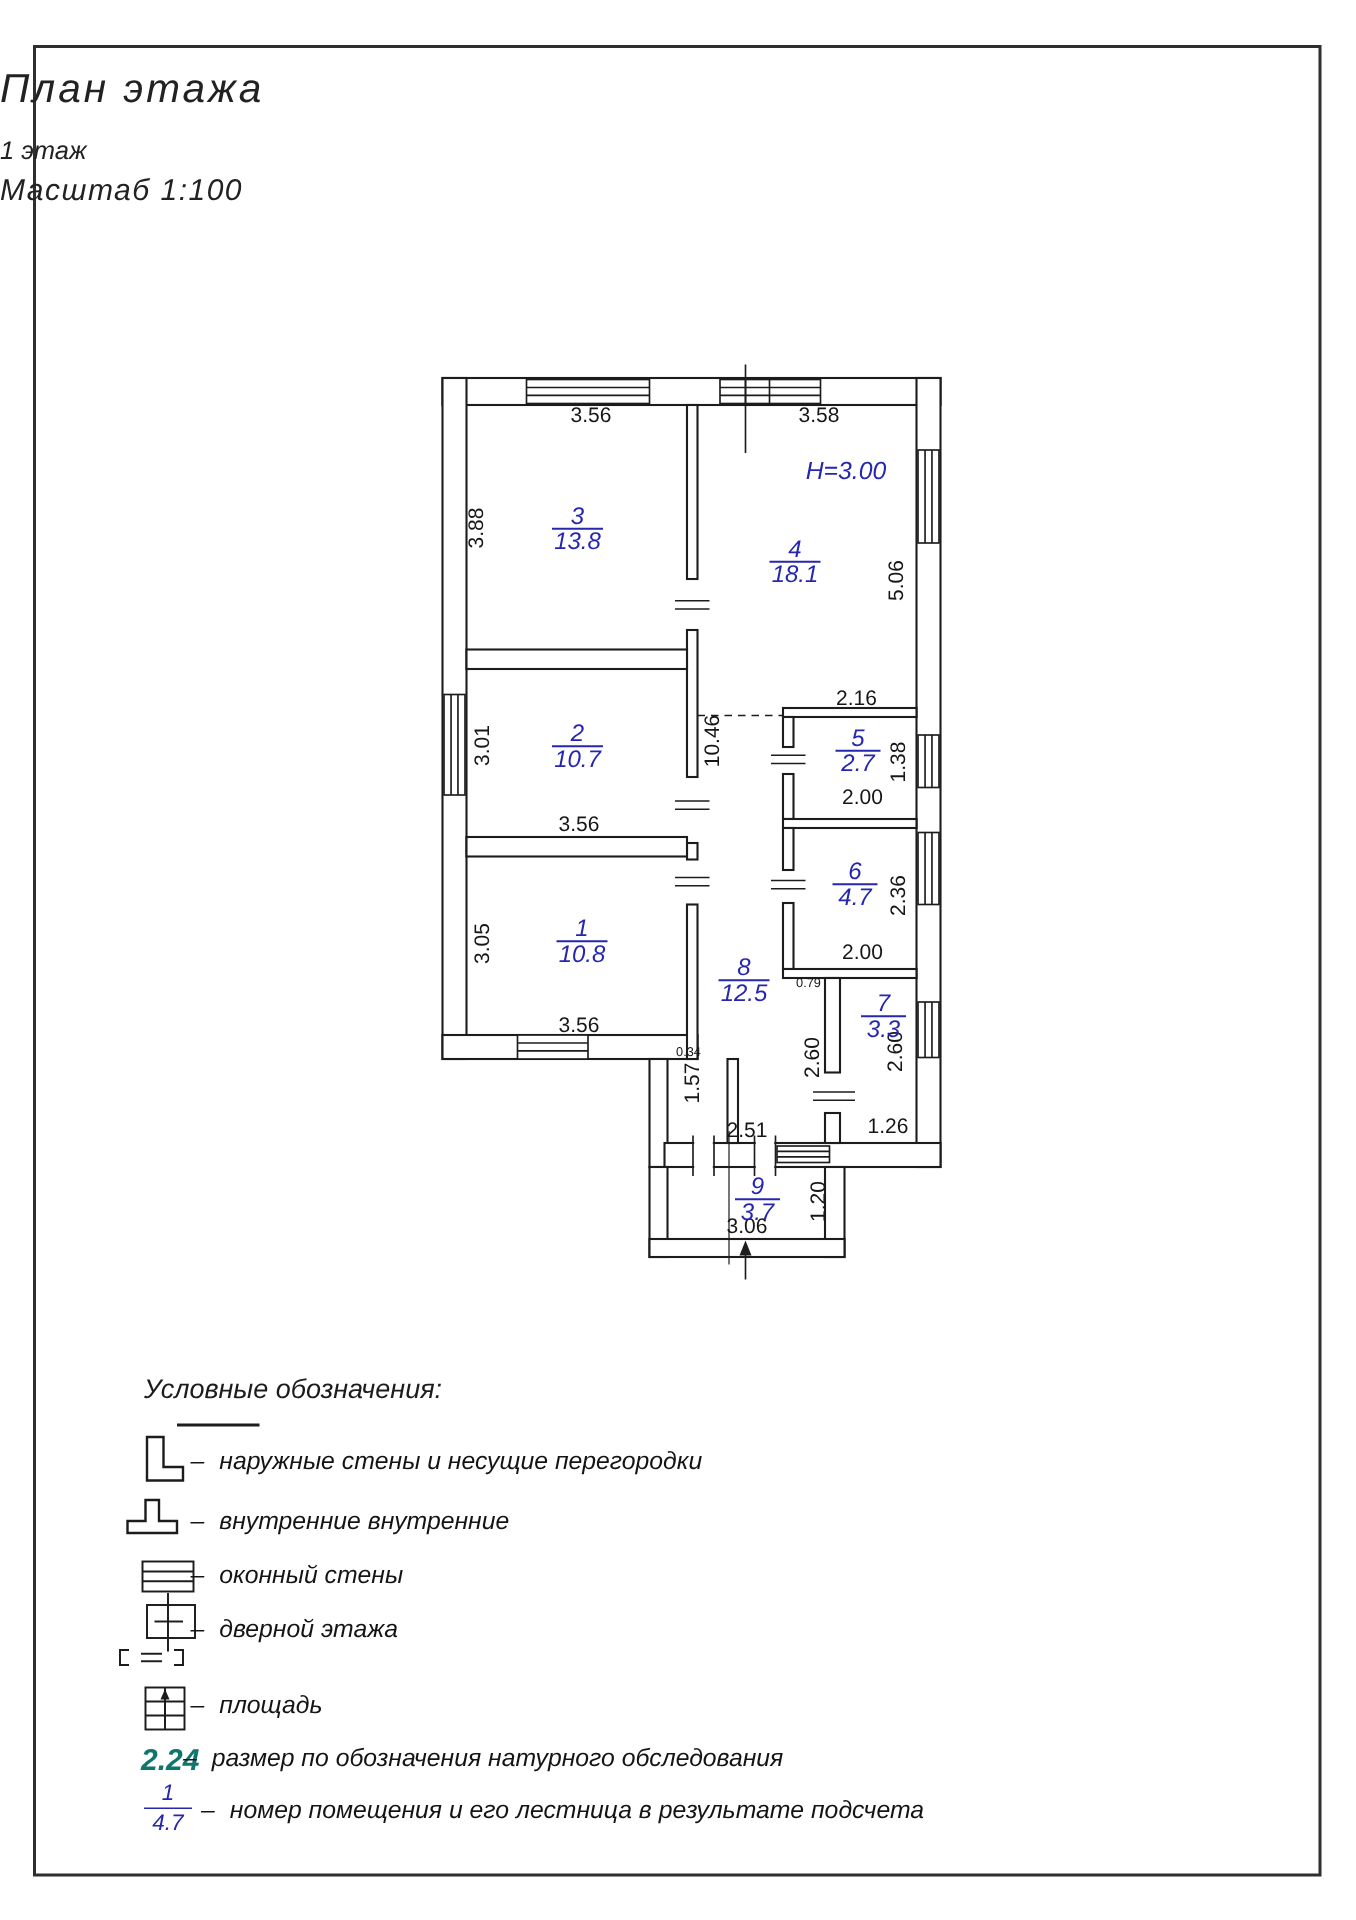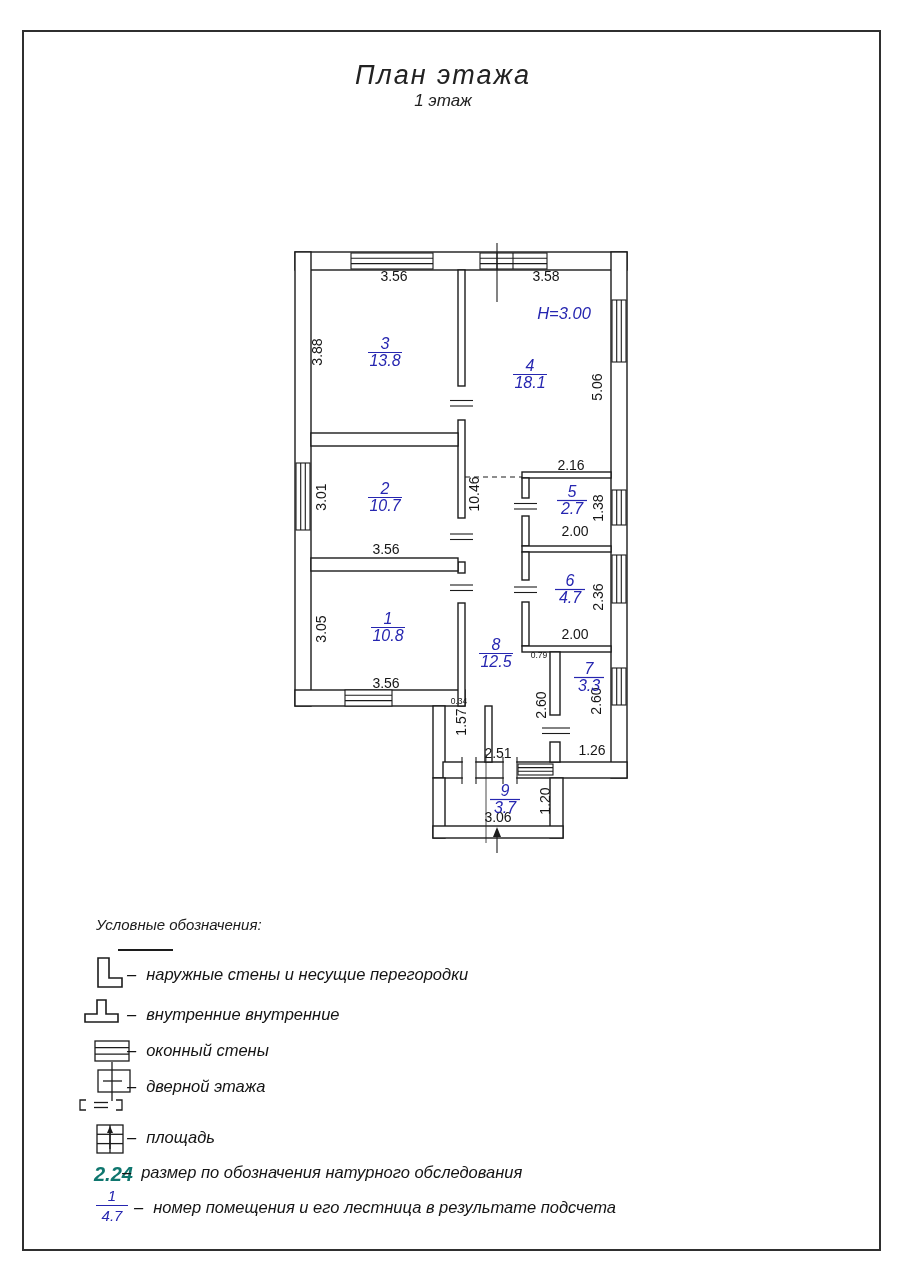--- a/index.html
+++ b/index.html
@@ -1,51 +1,52 @@
 <!DOCTYPE html>
 <html><head>
 <meta charset="utf-8">
 <style>
   html,body{margin:0;padding:0;}
   body{
     width:904px;height:1280px;position:relative;background:#ffffff;
     font-family:"Liberation Sans",sans-serif;color:#1c1c1c;overflow:hidden;
   }
   .frame{position:absolute;left:22px;top:30px;width:855px;height:1217px;border:2px solid #2f2f2f;}
-  .titleblock{position:absolute;top:60px;left:0;width:886px;text-align:center;font-style:italic;color:#222;}
+  .titleblock{position:absolute;top:44px;left:0;width:886px;font-style:italic;color:#222;}
   .t-main{font-size:27px;letter-spacing:2px;}
-  .t-floor{font-size:17px;margin-top:0;}
+  .t-floor{font-size:17px;margin-top:16px;}
   .t-scale{font-size:20px;margin-top:5px;letter-spacing:1px;}
   svg.plan{position:absolute;left:0;top:0;}
   .wall{fill:#ffffff;stroke:#1c1c1c;stroke-width:1.4;}
   .ln{stroke:#1c1c1c;stroke-width:1.1;fill:none;}
   .lnw{fill:#ffffff;stroke:#1c1c1c;stroke-width:1.1;}
   .thin{stroke-width:0.8;}
   .gap{fill:#ffffff;stroke:none;}
   .dim{font-family:"Liberation Sans",sans-serif;font-size:14px;fill:#161616;text-anchor:middle;}
   .dim-sm{font-size:8.5px;}
   .roomt{font-family:"Liberation Sans",sans-serif;font-size:16px;font-style:italic;fill:#2626b0;text-anchor:middle;}
   .rline{stroke:#2626b0;stroke-width:1.2;}
   .hnote{font-family:"Liberation Sans",sans-serif;font-size:16.5px;font-style:italic;fill:#2626b0;text-anchor:middle;}
-  .leg-title{position:absolute;left:96px;top:916px;font-size:15px;font-style:italic;color:#1c1c1c;}
+  .leg-title{position:absolute;left:96px;top:916px;font-size:18px;font-style:italic;color:#1c1c1c;}
   .leg-underline{position:absolute;left:118px;top:949px;width:55px;height:0;border-top:2px solid #1c1c1c;}
   .leg-row{position:absolute;left:127px;display:flex;gap:10px;align-items:baseline;font-style:italic;font-size:16.5px;color:#141414;white-space:nowrap;}
   .leg-sym{position:absolute;left:94px;font-size:20px;font-style:italic;font-weight:bold;color:#0f766e;}
   .frac{position:absolute;left:96px;width:32px;text-align:center;color:#2626b0;font-style:italic;font-size:15px;line-height:15px;}
   .frac .num{display:block;padding-bottom:2px;border-bottom:1.6px solid #2626b0;}
   .frac .den{display:block;padding-top:2px;}
 </style>
 </head>
 <body>
 
 <div class="frame"></div>
 
 <div class="titleblock">
   <div class="t-main">План этажа</div>
   <div class="t-floor">1 этаж</div>
+  <div class="t-scale">Масштаб 1:100</div>
 </div>
 
 <svg class="plan" width="904" height="1280" viewBox="0 0 904 1280">
 
   <g>
     <rect class="wall" x="295" y="252" width="332" height="18"></rect>
     <rect class="wall" x="295" y="252" width="16" height="454"></rect>
     <rect class="wall" x="611" y="252" width="16" height="526"></rect>
     <rect class="wall" x="295" y="690" width="170" height="16"></rect>
     <rect class="wall" x="433" y="706" width="12" height="72"></rect>

